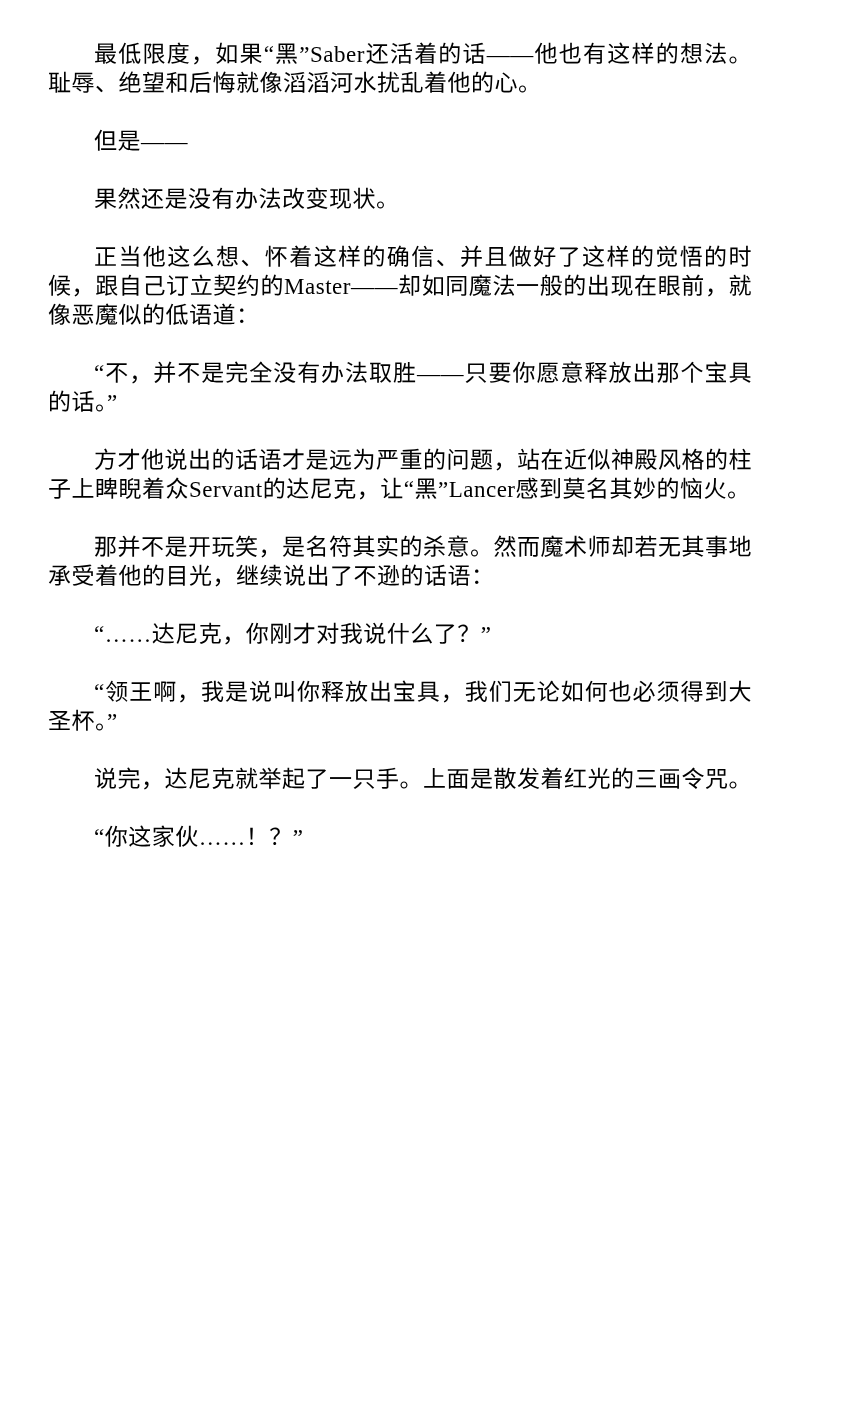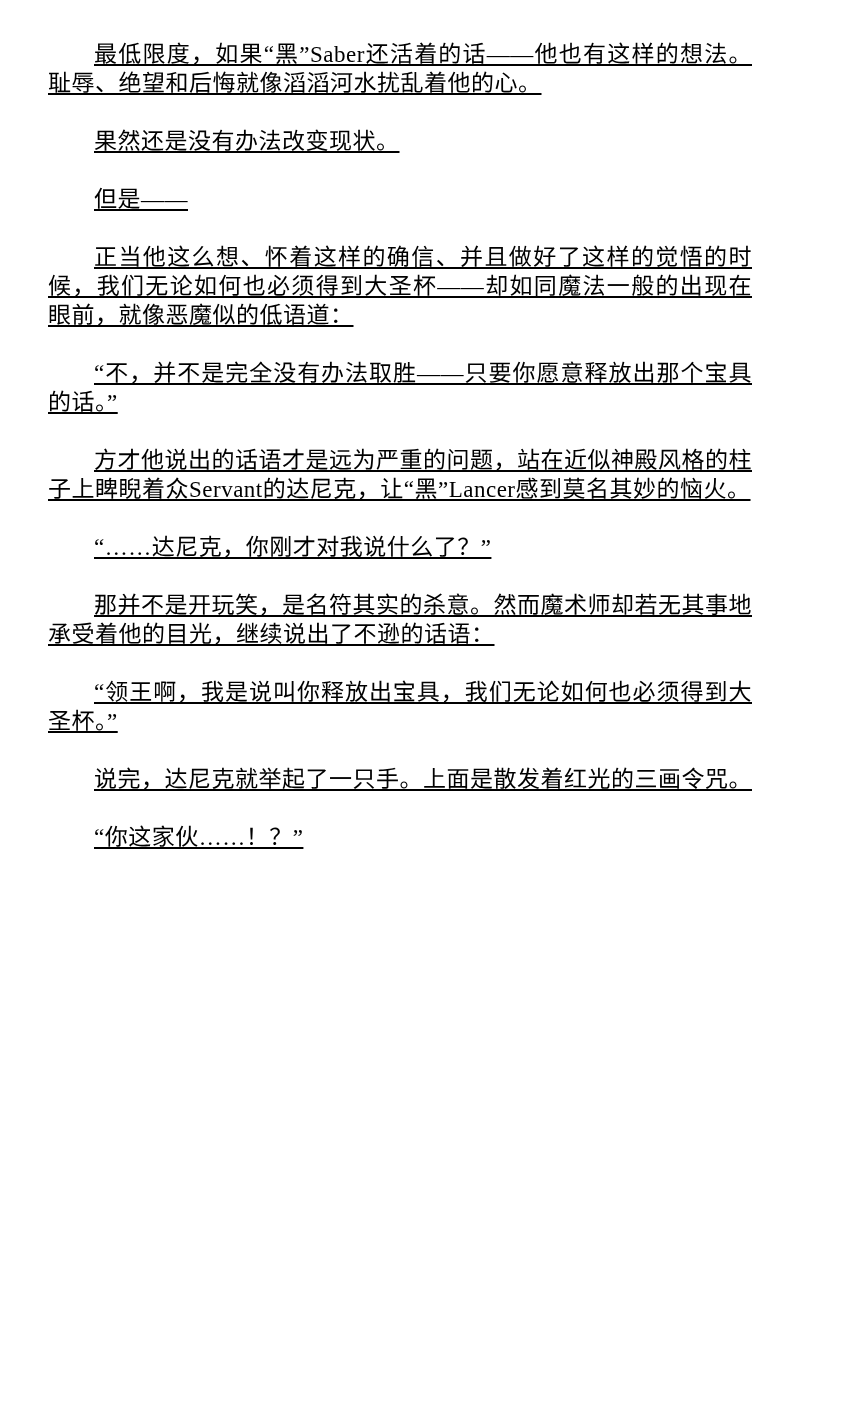--- a/index.html
+++ b/index.html
@@ -11,43 +11,42 @@
     width: 851px;
     height: 1401px;
     overflow: hidden;
   }
   .page {
     box-sizing: border-box;
     width: 798px;
     min-height: 1401px;
     padding: 40px 46px 40px 48px;
     background: #ffffff;
-    text-decoration: underline;
   }
   .page p {
     margin: 0 0 29px 0;
     padding: 0;
     font-family: "Liberation Serif", "DejaVu Serif", serif;
     font-size: 23px;
     line-height: 29px;
     color: #000000;
     text-indent: 2em;
     text-align: justify;
     letter-spacing: 0.5px;
     word-break: break-all;
   }
 </style>
 </head>
 <body>
 
 <div class="page">
   <p>最低限度，如果“黑”Saber还活着的话——他也有这样的想法。耻辱、绝望和后悔就像滔滔河水扰乱着他的心。</p>
+  <p>但是——</p>
   <p>果然还是没有办法改变现状。</p>
-  <p>但是——</p>
-  <p>正当他这么想、怀着这样的确信、并且做好了这样的觉悟的时候，我们无论如何也必须得到大圣杯——却如同魔法一般的出现在眼前，就像恶魔似的低语道：</p>
+  <p>正当他这么想、怀着这样的确信、并且做好了这样的觉悟的时候，跟自己订立契约的Master——却如同魔法一般的出现在眼前，就像恶魔似的低语道：</p>
   <p>“不，并不是完全没有办法取胜——只要你愿意释放出那个宝具的话。”</p>
   <p>方才他说出的话语才是远为严重的问题，站在近似神殿风格的柱子上睥睨着众Servant的达尼克，让“黑”Lancer感到莫名其妙的恼火。</p>
+  <p>那并不是开玩笑，是名符其实的杀意。然而魔术师却若无其事地承受着他的目光，继续说出了不逊的话语：</p>
   <p>“……达尼克，你刚才对我说什么了？”</p>
-  <p>那并不是开玩笑，是名符其实的杀意。然而魔术师却若无其事地承受着他的目光，继续说出了不逊的话语：</p>
   <p>“领王啊，我是说叫你释放出宝具，我们无论如何也必须得到大圣杯。”</p>
   <p>说完，达尼克就举起了一只手。上面是散发着红光的三画令咒。</p>
   <p>“你这家伙……！？”</p>
 </div>
 
 </body></html>

